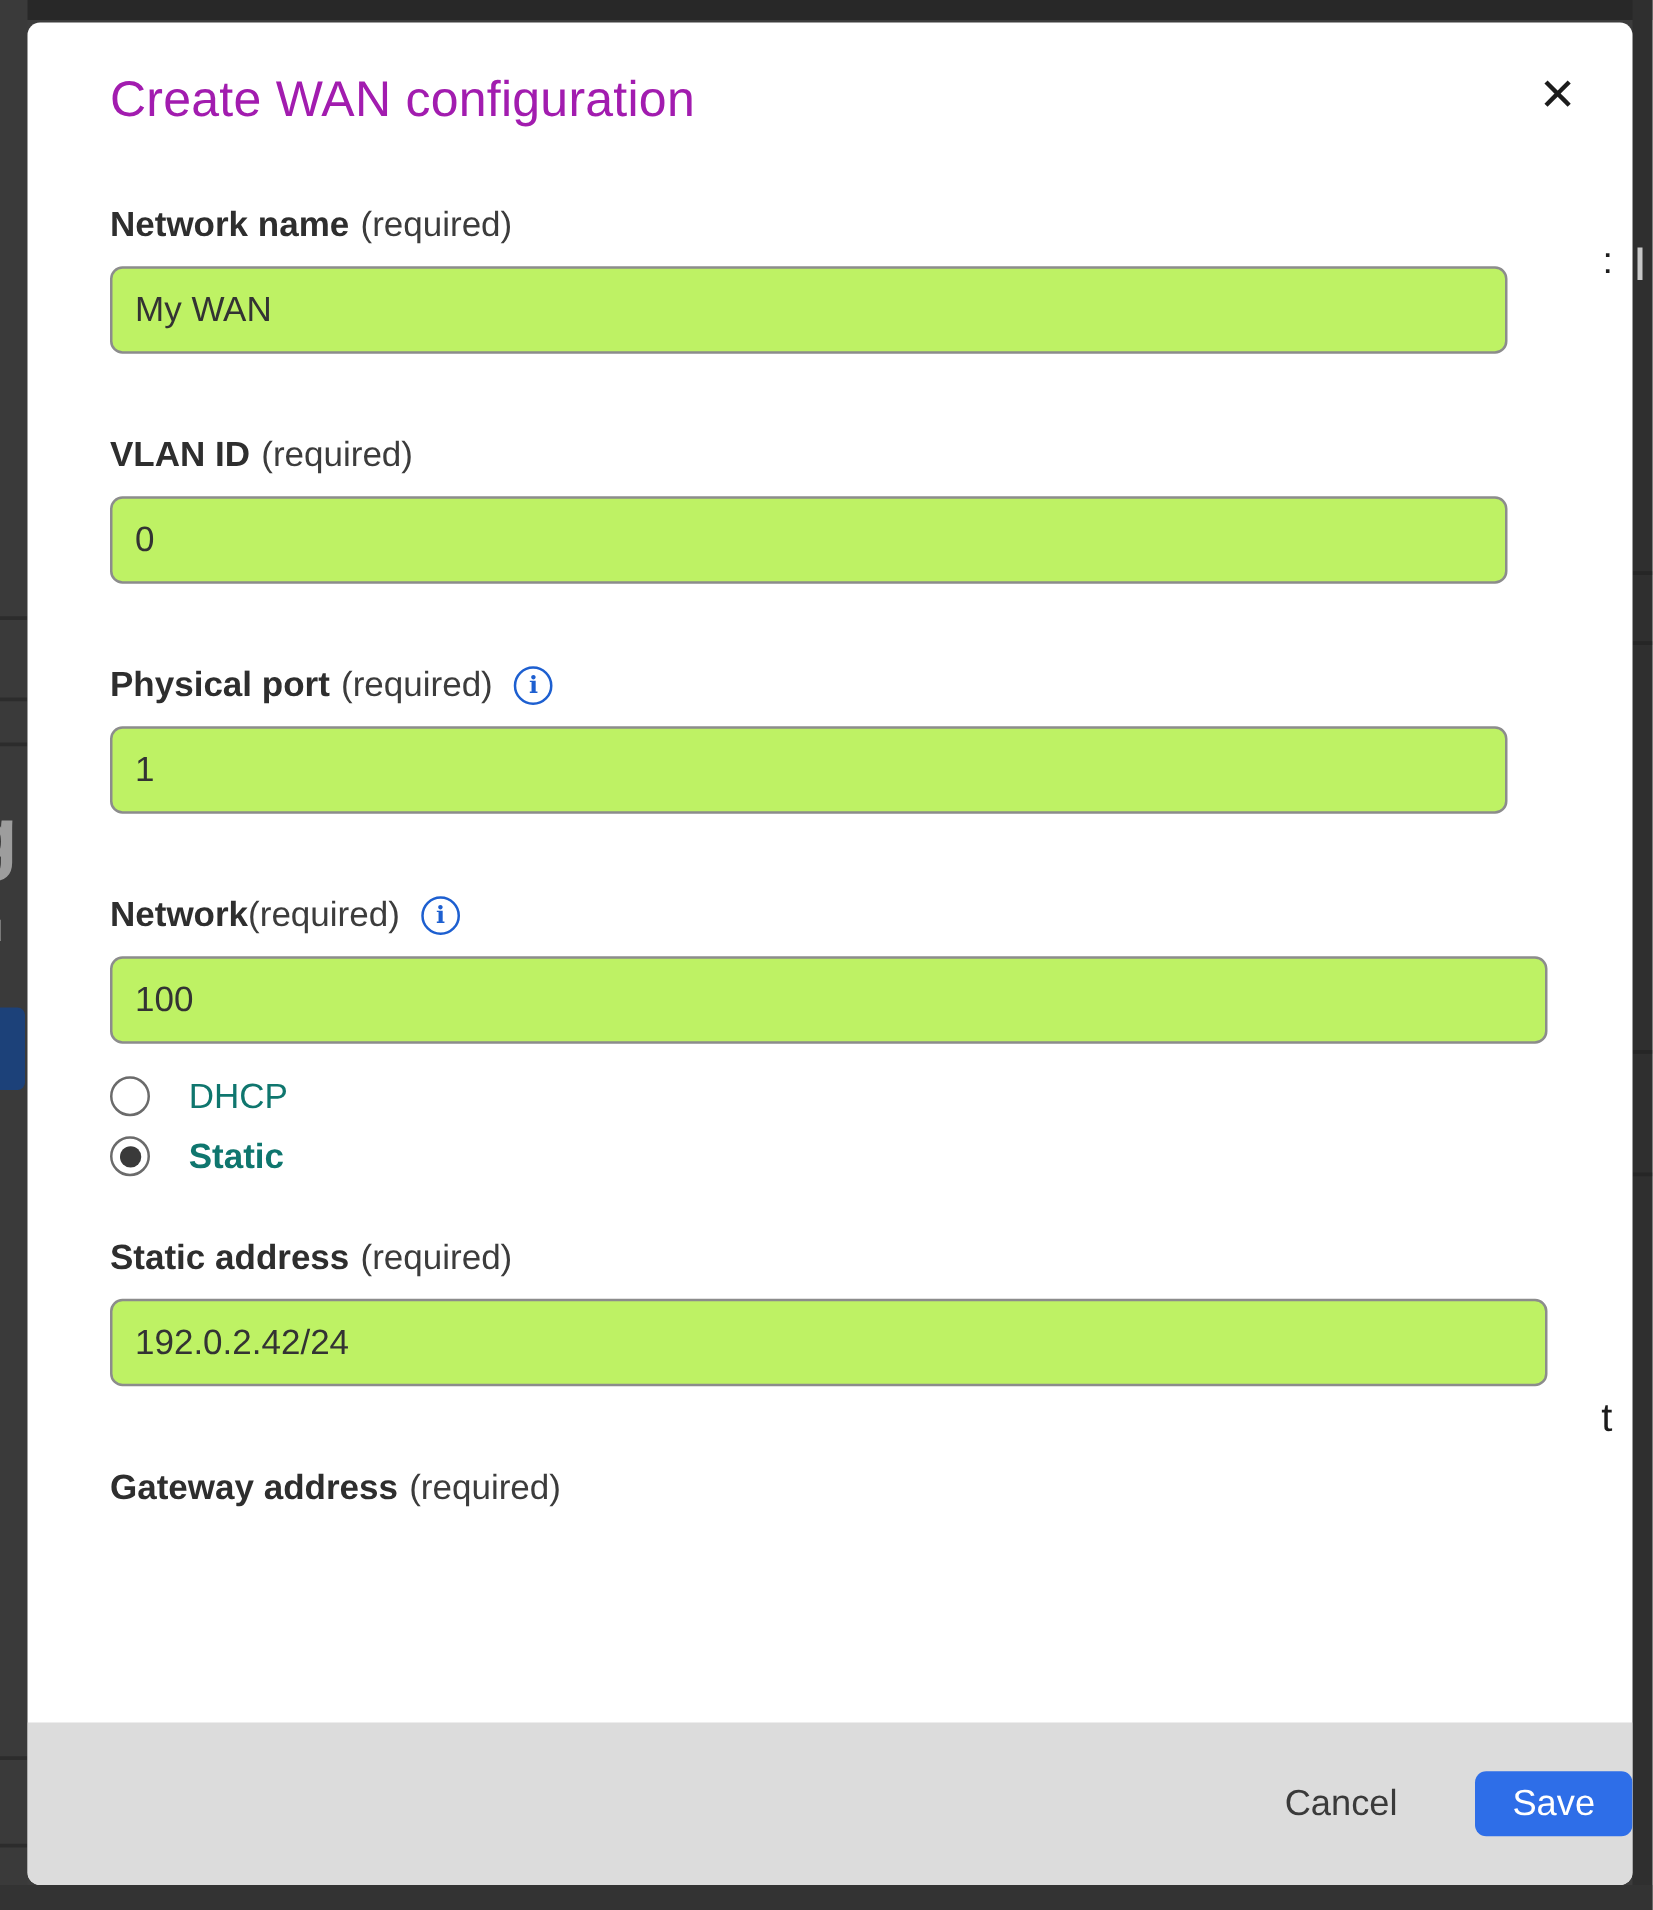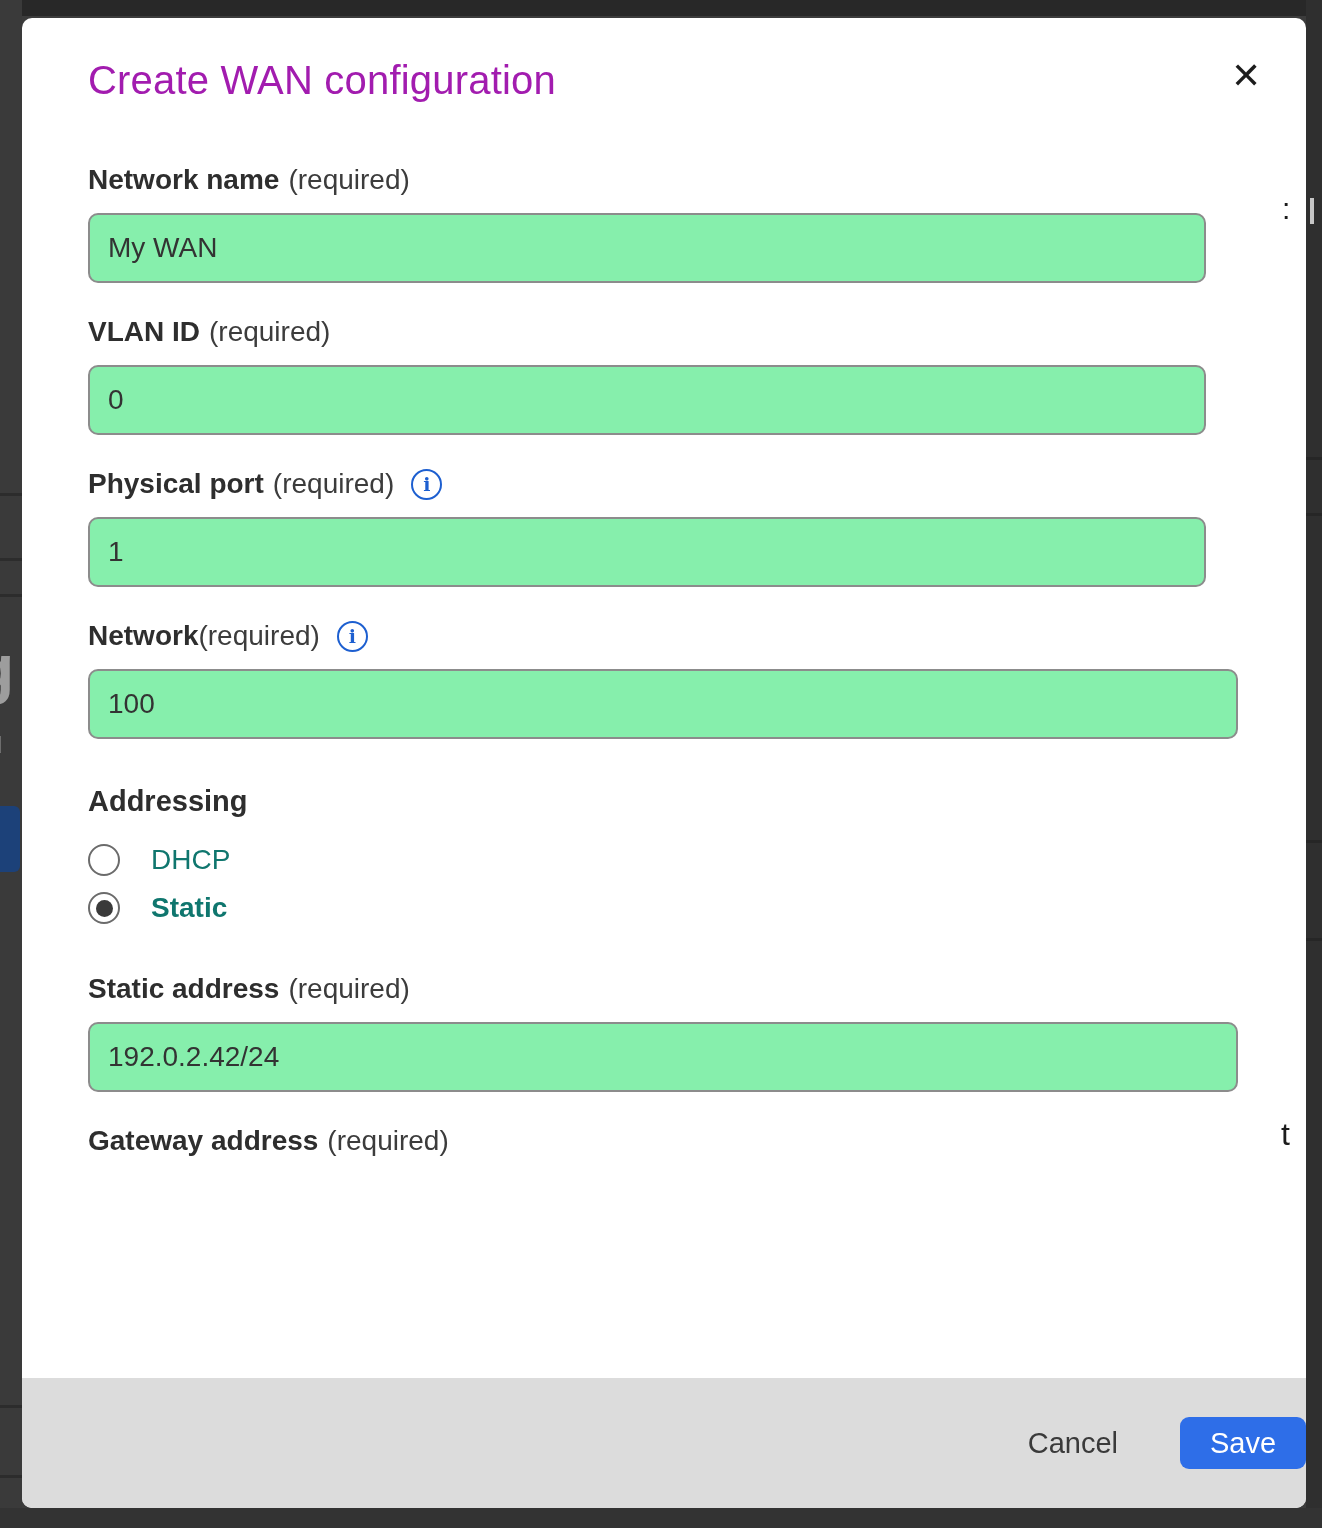--- a/index.html
+++ b/index.html
@@ -29,35 +29,35 @@
     display:flex;flex-direction:column;z-index:2;
   }
   .modal-content{flex:1;padding:40px 66px 0 66px;position:relative;}
   .dialog-title{margin:0;font-size:40px;font-weight:400;color:#a21caf;letter-spacing:0.2px;}
   .close-btn{
     position:absolute;top:36px;right:38px;width:44px;height:44px;
     display:flex;align-items:center;justify-content:center;
     font-size:36px;font-weight:300;color:#1c1c1c;cursor:pointer;background:none;border:none;
   }
 
-  .group{margin-top:32px;}
+  .group{margin-top:64px;}
   .group.first{margin-top:60px;}
   .field-label{font-size:28px;line-height:34px;color:#2e2e2e;display:flex;align-items:center;}
   .field-label .lbl{font-weight:700;}
   .field-label .req{font-weight:400;color:#3c3c3c;margin-left:9px;}
   .field-label .req.tight{margin-left:0;}
   .info-icon{
     display:inline-flex;align-items:center;justify-content:center;
     width:27px;height:27px;border:2.5px solid #1d5fd0;border-radius:50%;
     color:#1d5fd0;font-size:19px;font-family:"DejaVu Serif",serif;font-weight:600;
     margin-left:17px;cursor:pointer;flex:0 0 auto;
   }
   .text-input{
     display:block;margin-top:16px;height:70px;box-sizing:border-box;
-    border:2px solid #8c8c8c;border-radius:10px;background:#86efac;
+    border:2px solid #8c8c8c;border-radius:10px;background:#bef264;
     font-family:"Liberation Sans", sans-serif;font-size:28px;color:#333;
     padding:0 18px;outline:none;
   }
   .w-narrow{width:1118px;}
   .w-wide{width:1150px;}
   .input-wrap{position:relative;width:1150px;}
   .text-input.focused{
     border:3px solid #2e6fe6;border-radius:11px;
     box-shadow:0 0 0 2px #ffffff, 0 0 0 5px #2e6fe6;
   }
@@ -145,21 +145,20 @@
 
     <div class="group">
       <div class="field-label">
         <span class="lbl">Network</span>
         <span class="req tight">(required)</span>
         <span class="info-icon">i</span>
       </div>
       <input class="text-input w-wide" type="text" value="100" style="">
     </div>
 
-    <div class="section-heading">Addressing</div>
     <div class="radio-row">
       <span class="radio-circle">
           <span class="radio-dot"></span>
         </span>
       <span class="radio-label">DHCP</span>
     </div>
     <div class="radio-row selected">
       <span class="radio-circle">
           <span class="radio-dot"></span>
         </span>

